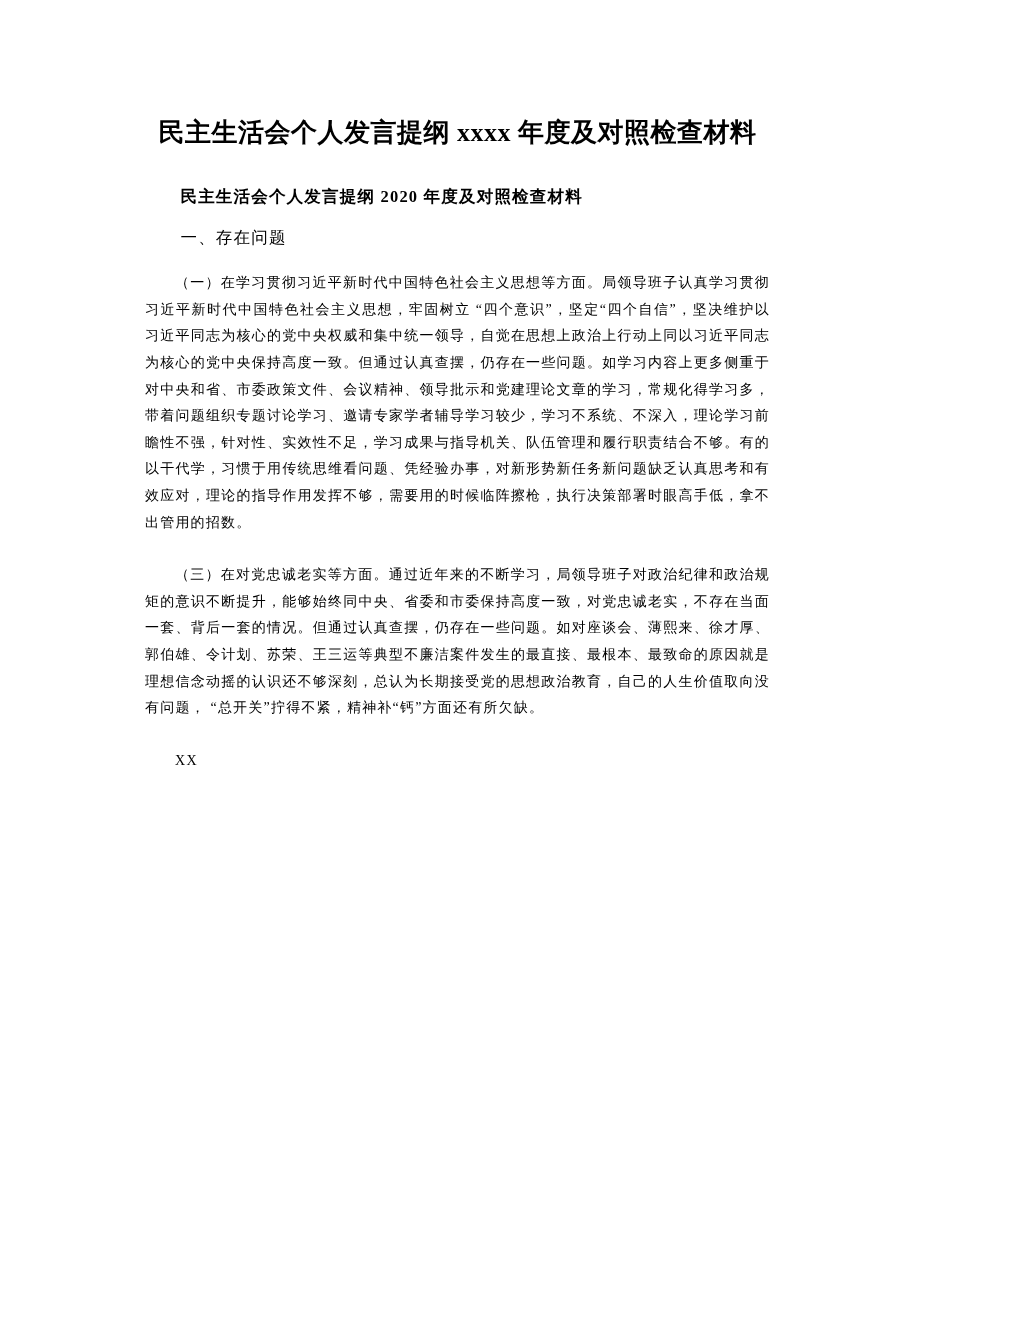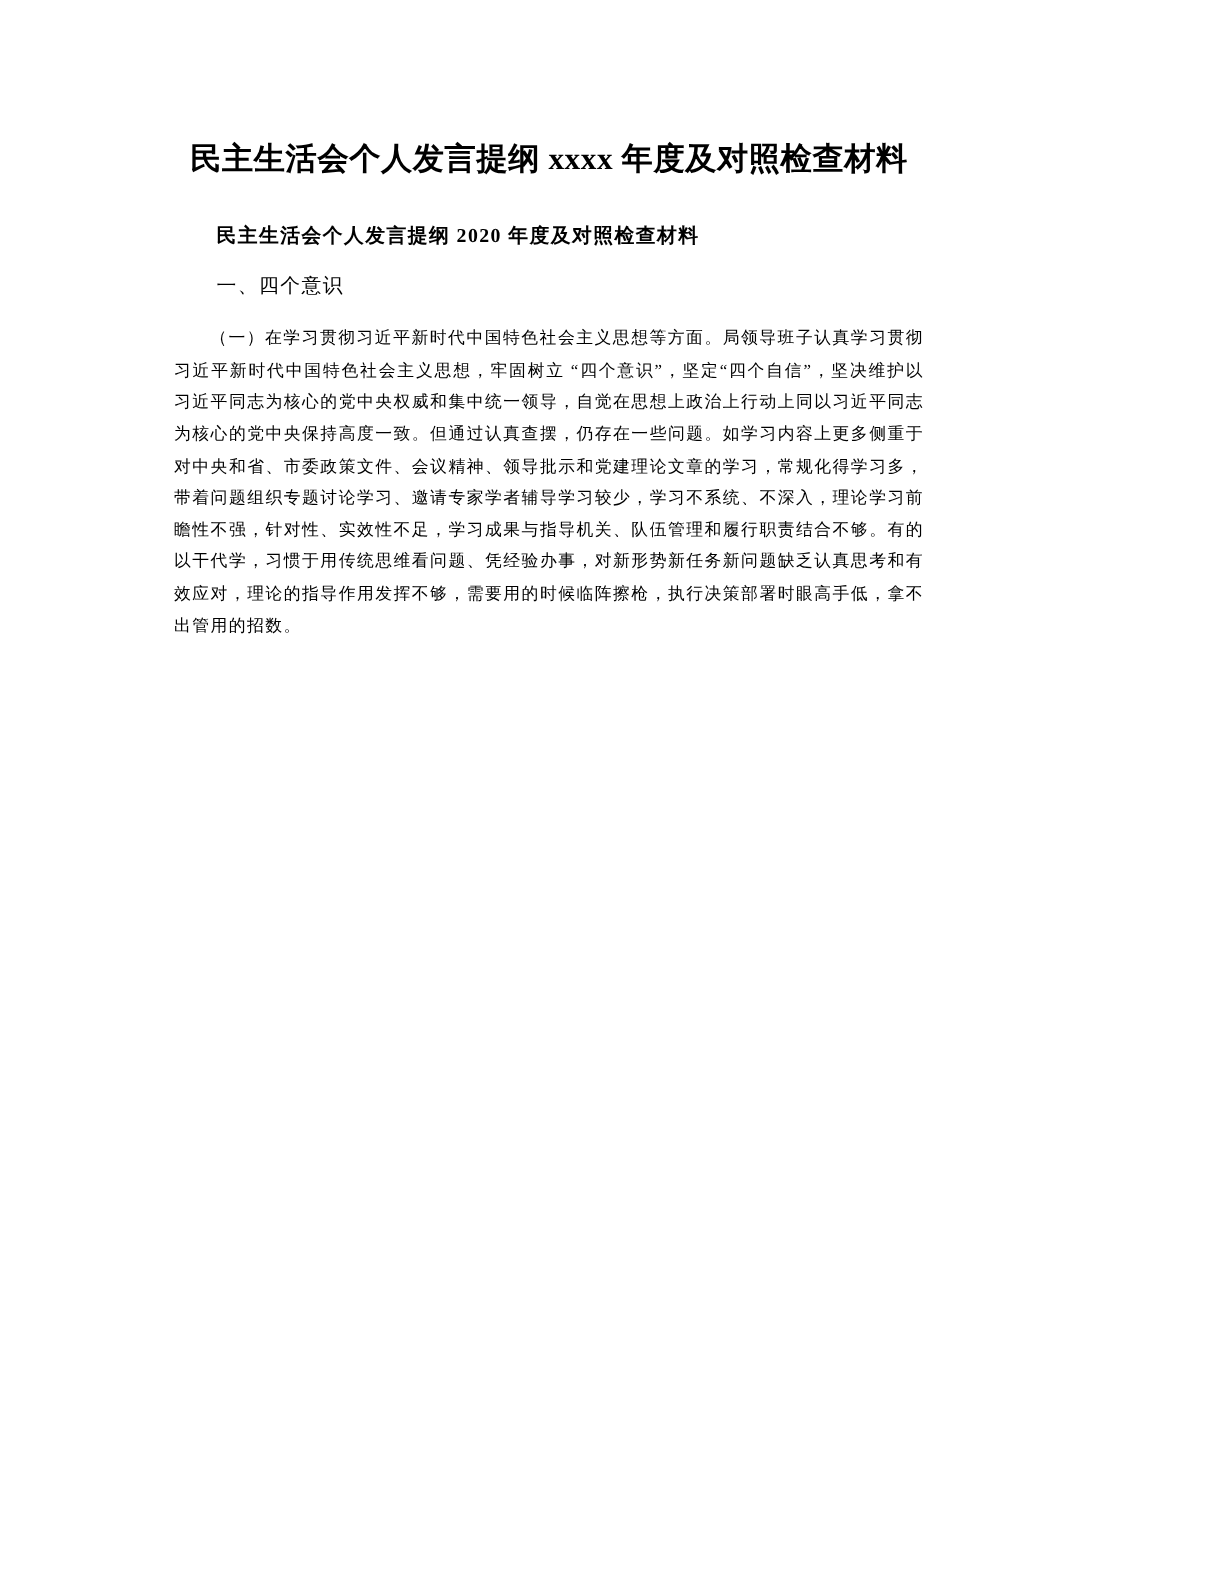--- a/index.html
+++ b/index.html
@@ -56,23 +56,25 @@
 </style>
 </head>
 <body>
 
 <div class="page">
   <div class="content">
     <h1 class="doc-title">民主生活会个人发言提纲 xxxx 年度及对照检查材料</h1>
 
     <p class="doc-subtitle">民主生活会个人发言提纲 2020 年度及对照检查材料</p>
 
-    <p class="doc-heading">一、四个意识</p>
+    <p class="doc-heading">一、存在问题</p>
 
     <p class="doc-paragraph">（一）在学习贯彻习近平新时代中国特色社会主义思想等方面。局领导班子认真学习贯彻习近平新时代中国特色社会主义思想，牢固树立 “四个意识”，坚定“四个自信”，坚决维护以习近平同志为核心的党中央权威和集中统一领导，自觉在思想上政治上行动上同以习近平同志为核心的党中央保持高度一致。但通过认真查摆，仍存在一些问题。如学习内容上更多侧重于对中央和省、市委政策文件、会议精神、领导批示和党建理论文章的学习，常规化得学习多，带着问题组织专题讨论学习、邀请专家学者辅导学习较少，学习不系统、不深入，理论学习前瞻性不强，针对性、实效性不足，学习成果与指导机关、队伍管理和履行职责结合不够。有的以干代学，习惯于用传统思维看问题、凭经验办事，对新形势新任务新问题缺乏认真思考和有效应对，理论的指导作用发挥不够，需要用的时候临阵擦枪，执行决策部署时眼高手低，拿不出管用的招数。</p>
 
 
 
+    <p class="doc-paragraph">（三）在对党忠诚老实等方面。通过近年来的不断学习，局领导班子对政治纪律和政治规矩的意识不断提升，能够始终同中央、省委和市委保持高度一致，对党忠诚老实，不存在当面一套、背后一套的情况。但通过认真查摆，仍存在一些问题。如对座谈会、薄熙来、徐才厚、郭伯雄、令计划、苏荣、王三运等典型不廉洁案件发生的最直接、最根本、最致命的原因就是理想信念动摇的认识还不够深刻，总认为长期接受党的思想政治教育，自己的人生价值取向没有问题， “总开关”拧得不紧，精神补“钙”方面还有所欠缺。</p>
 
 
 
+    <p class="doc-paragraph">XX</p>
   </div>
 </div>
 
 </body></html>

